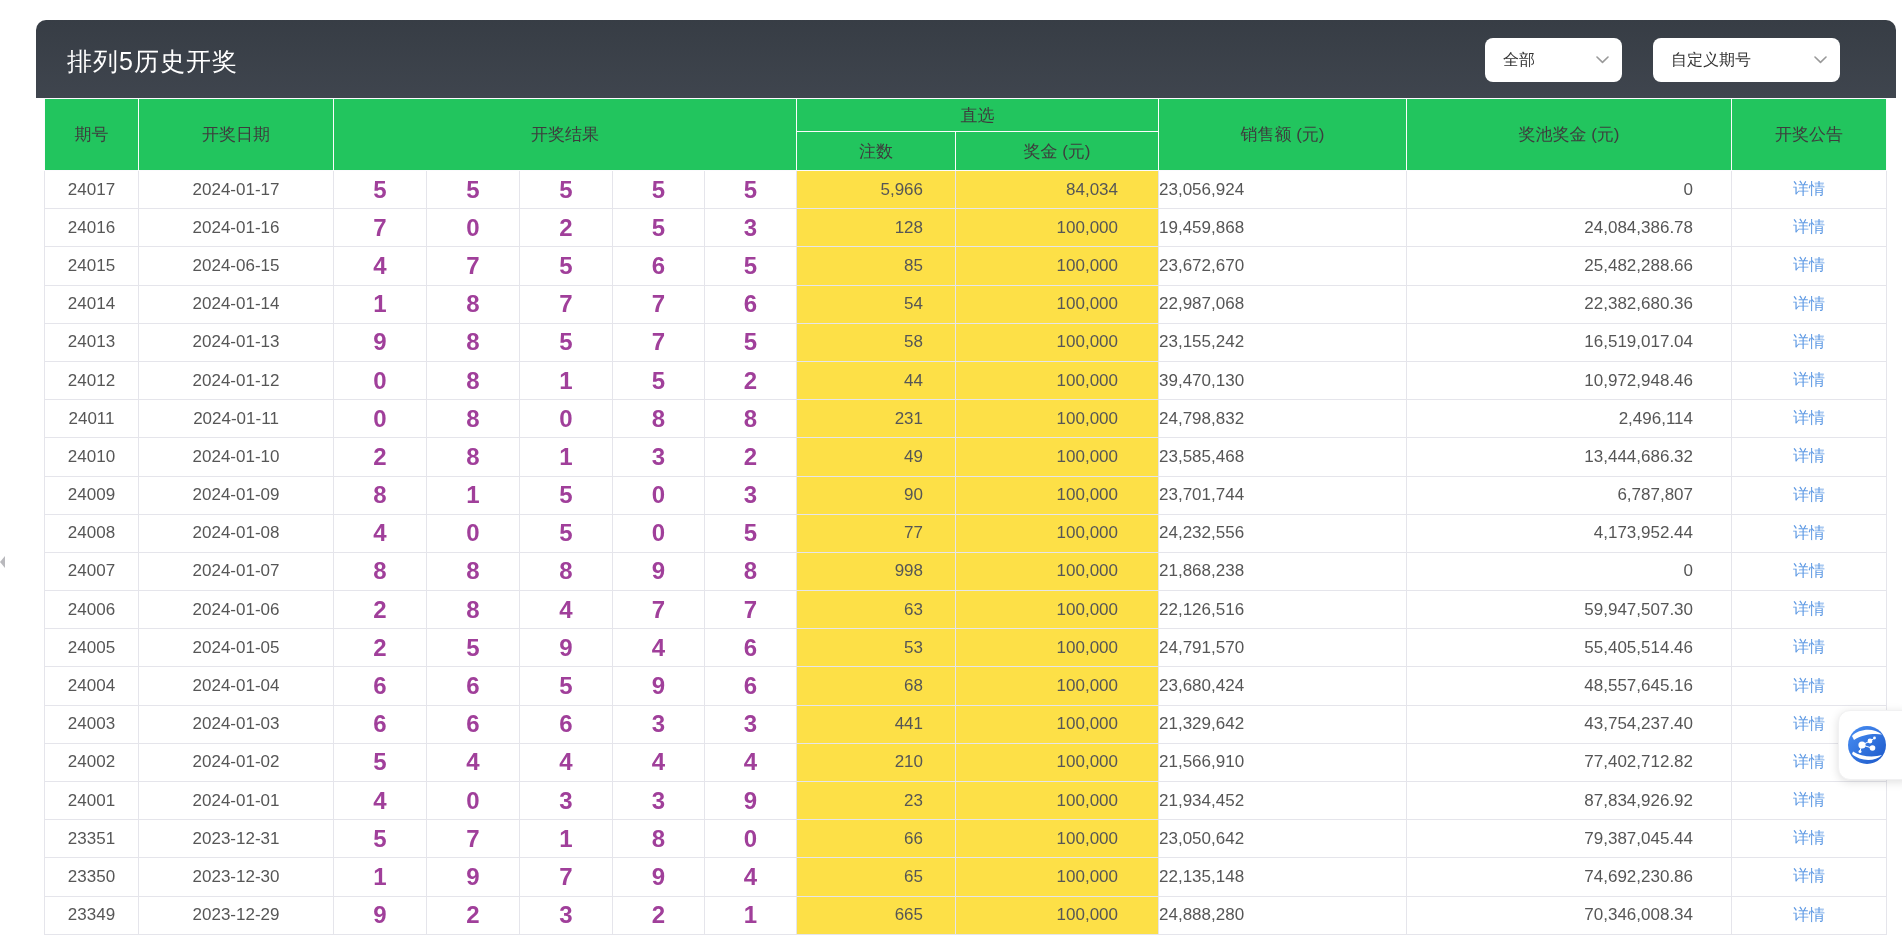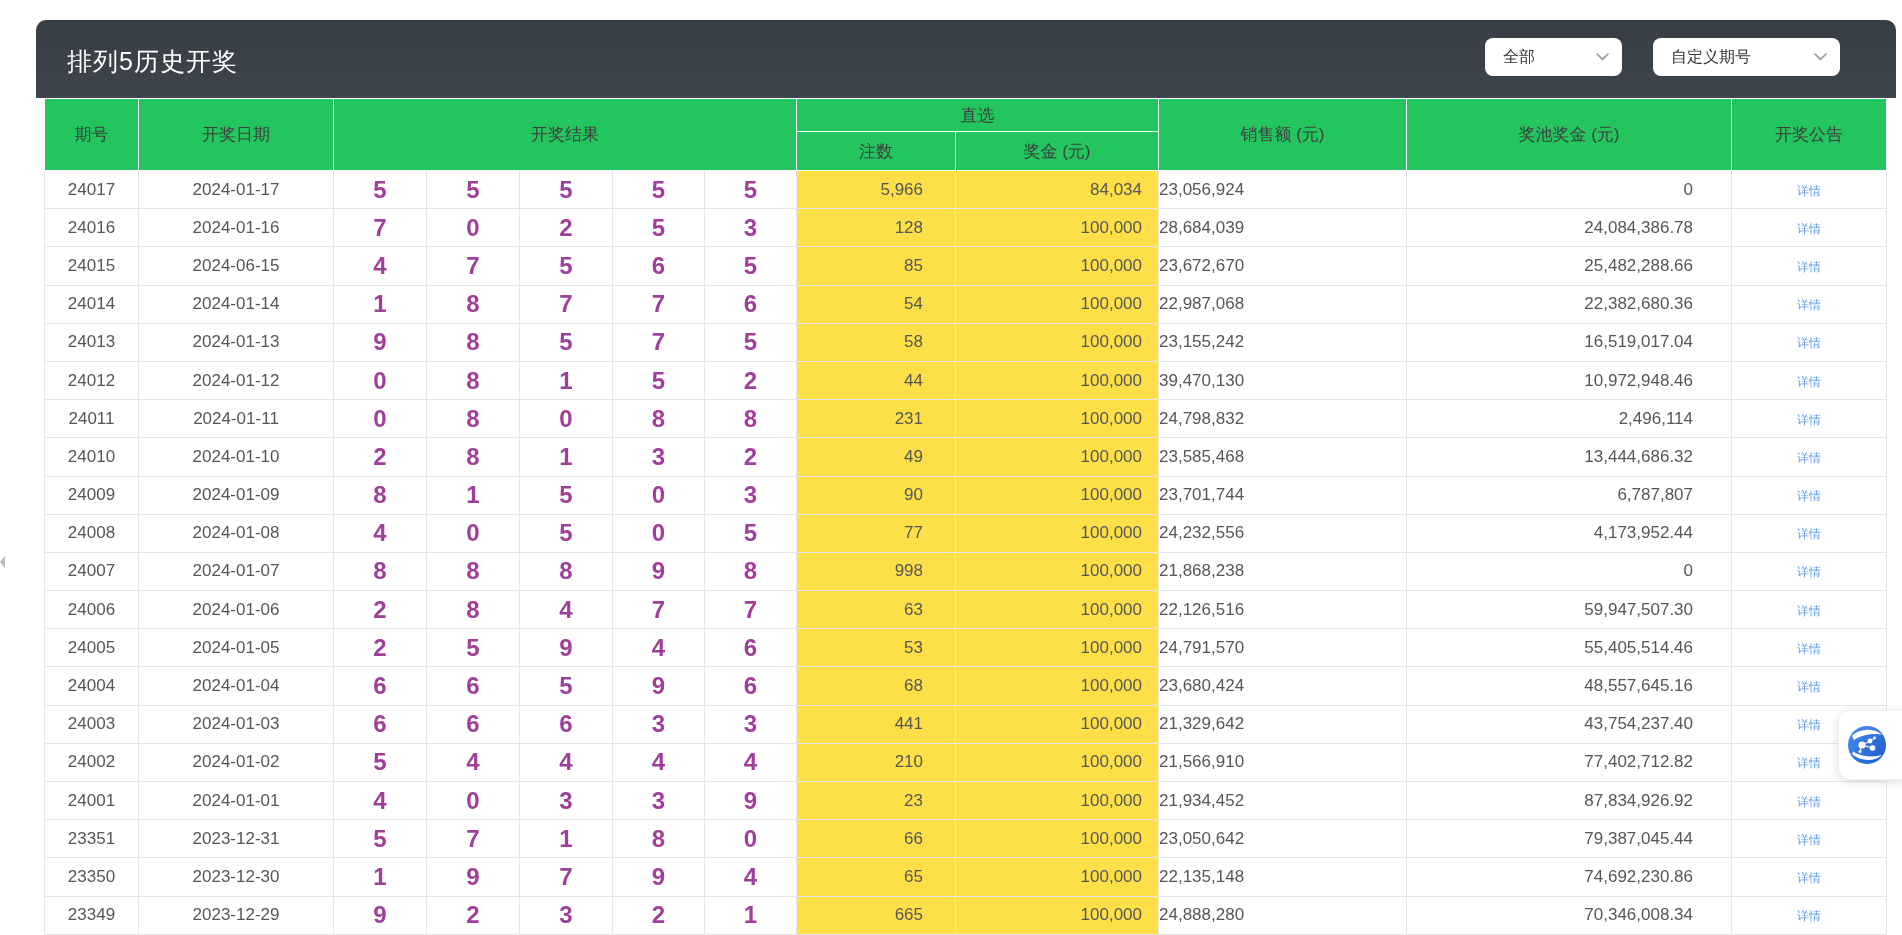--- a/index.html
+++ b/index.html
@@ -15,21 +15,21 @@
     background:linear-gradient(#373d45,#3f454e);
     border-radius:10px 10px 0 0;
   }
   .band .title {
     margin:0; padding:25px 0 0 31px;
     font-size:25px; font-weight:400; color:#ffffff; letter-spacing:1px;
   }
 
   
   .dropdown {
-    position:absolute; top:38px; height:38px; box-sizing:border-box;
+    position:absolute; top:38px; height:44px; box-sizing:border-box;
     background:#ffffff; border-radius:8px;
     display:flex; align-items:center; justify-content:space-between;
     padding:0 13px 0 18px; font-size:16px; color:#333333; cursor:pointer;
   }
   .dd-range  { left:1485px; width:137px; }
   .dd-period { left:1653px; width:187px;gap:42px; }
   .chev { flex:0 0 auto; margin-left:8px; }
 
   
   table.history {
@@ -43,24 +43,24 @@
   thead tr.r1 { height:33px; }
   thead tr.r2 { height:39px; }
   tbody td {
     border:1px solid #e5e5eb; height:38.2px; padding:0;
     font-size:17px; color:#565656; text-align:center;
     background:#ffffff; box-sizing:border-box;
   }
   td.c-digit { color:#a03f9a; font-size:24px; font-weight:700; }
   td.c-bets, td.c-prize { background:#fde047; }
   td.c-bets  { text-align:right; padding-right:32px; }
-  td.c-prize { text-align:right; padding-right:16px; }
+  td.c-prize { text-align:right; padding-right:40px; }
   td.c-sales { text-align:left; padding-right:36px; }
   td.c-pool  { text-align:right; padding-right:38px; }
-  a.detail { color:#5f9ae4; text-decoration:none; font-size:12px; cursor:pointer; }
+  a.detail { color:#5f9ae4; text-decoration:none; font-size:16px; cursor:pointer; }
 
   
   .fab {
     position:absolute; left:1838px; top:710px; width:76px; height:70px;
     background:#ffffff; border:1px solid #f1f1f2; border-radius:12px;
     box-shadow:0 2px 10px rgba(0,0,0,0.13);
     display:flex; align-items:center; box-sizing:border-box; padding-left:8px;
     cursor:pointer;
   }
 
@@ -141,21 +141,21 @@
       <tr>
     <td class="c-period">24016</td>
     <td class="c-date">2024-01-16</td>
     <td class="c-digit">7</td>
     <td class="c-digit">0</td>
     <td class="c-digit">2</td>
     <td class="c-digit">5</td>
     <td class="c-digit">3</td>
     <td class="c-bets">128</td>
     <td class="c-prize">100,000</td>
-    <td class="c-sales">28,684,039</td>
+    <td class="c-sales">19,459,868</td>
     <td class="c-pool">24,084,386.78</td>
     <td class="c-action">
       <a class="detail">详情</a>
     </td>
   </tr>
       <tr>
     <td class="c-period">24015</td>
     <td class="c-date">2024-06-15</td>
     <td class="c-digit">4</td>
     <td class="c-digit">7</td>

